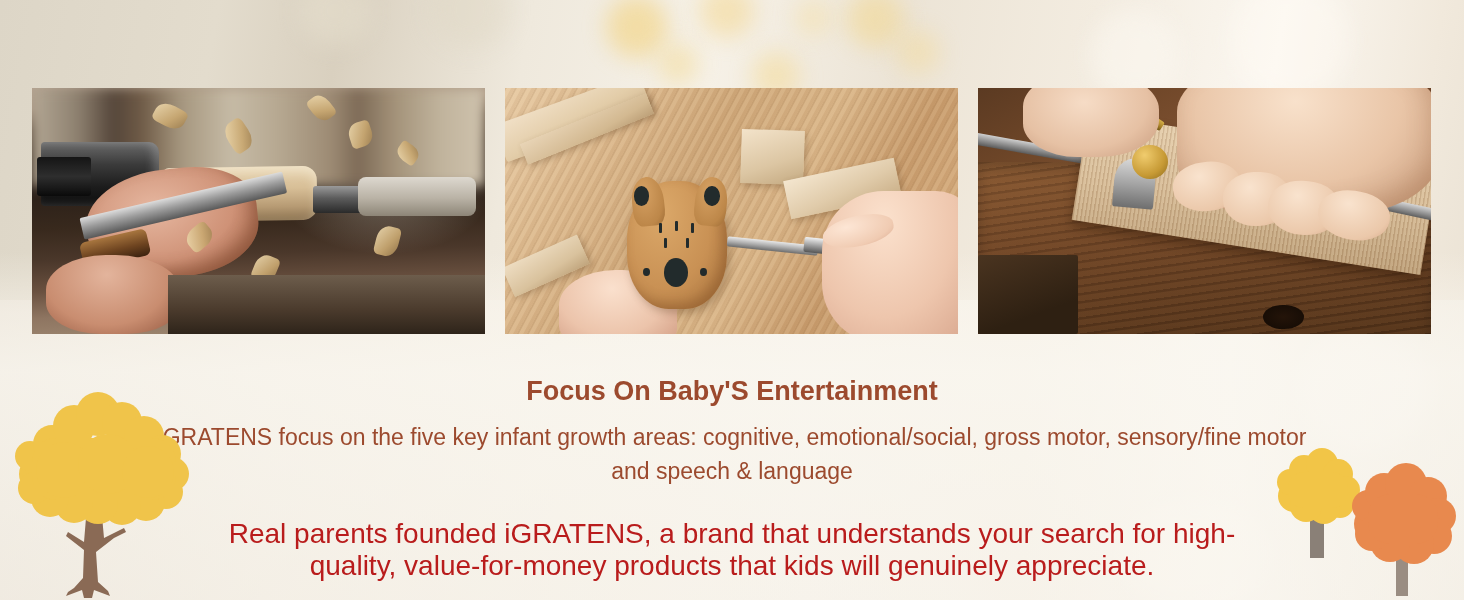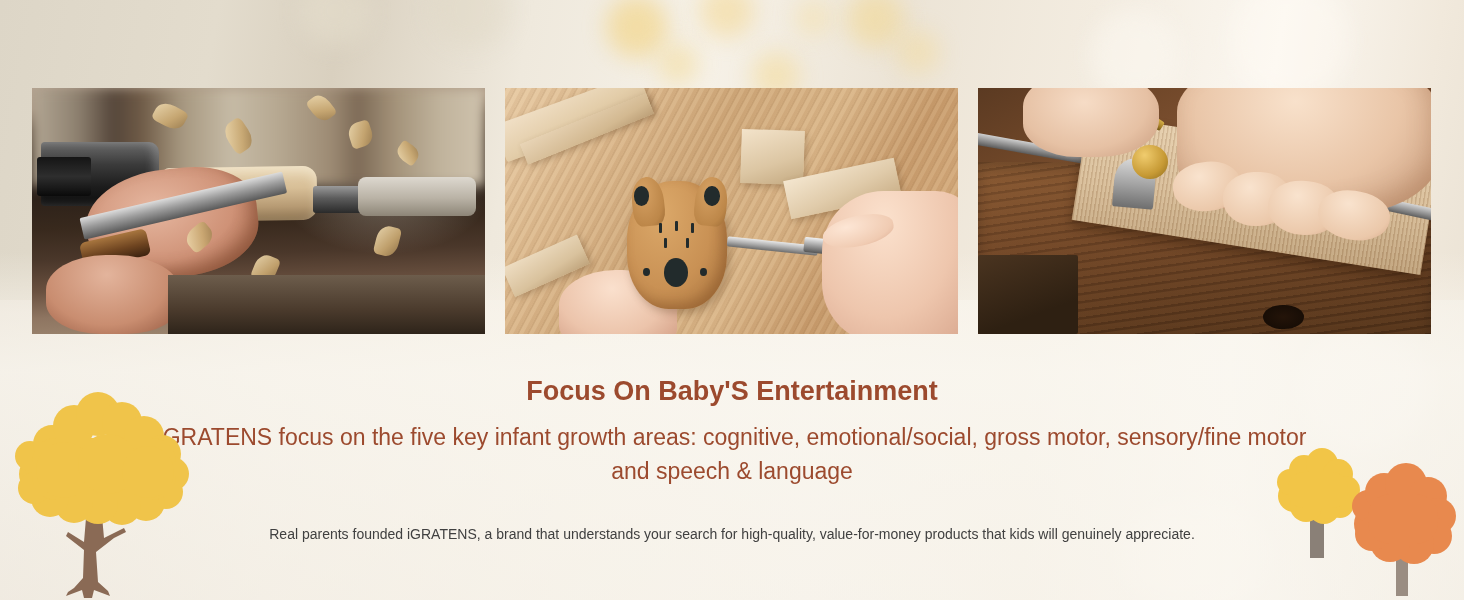--- a/index.html
+++ b/index.html
@@ -389,23 +389,23 @@
   .lead {
     position:absolute; left:150px; right:150px; top:420px;
     text-align:center;
     font-size:23px;
     line-height:34px;
     color:#9c4a2e;
   }
   .body-copy {
     position:absolute; left:190px; right:190px; top:518px;
     text-align:center;
-    font-size:14px;
+    font-size:28px;
     line-height:32px;
-    color:#404040;
+    color:#b91c1c;
   }
 
   
   .tree { position:absolute; }
   .tree-left  { left:8px;    top:392px;  width:190px; height:208px; }
   .tree-yel-r { left:1272px; top:448px;  width:90px;  height:120px; }
   .tree-org-r { left:1348px; top:462px;  width:110px; height:138px; }
 </style>
 </head>
 <body>

